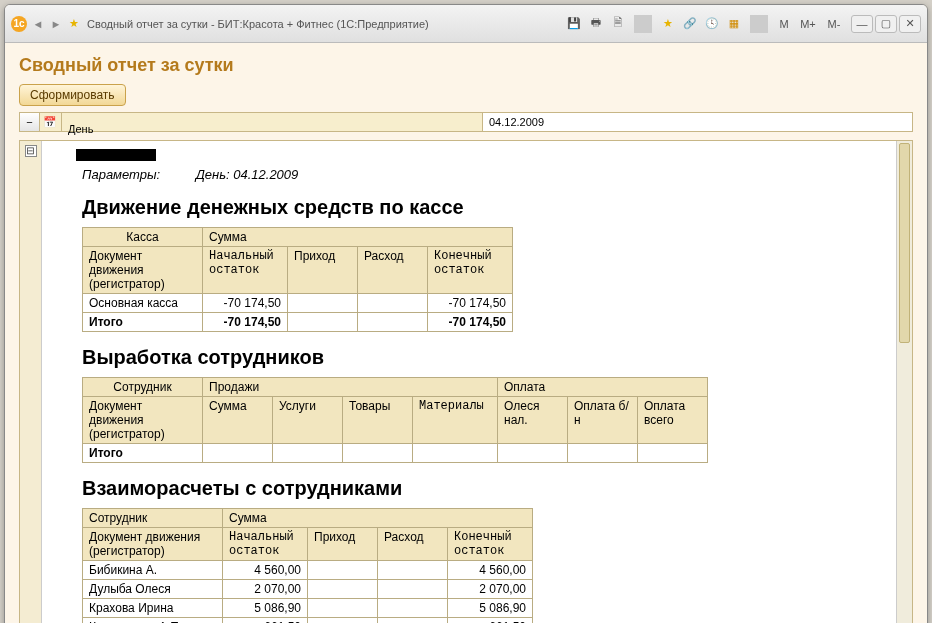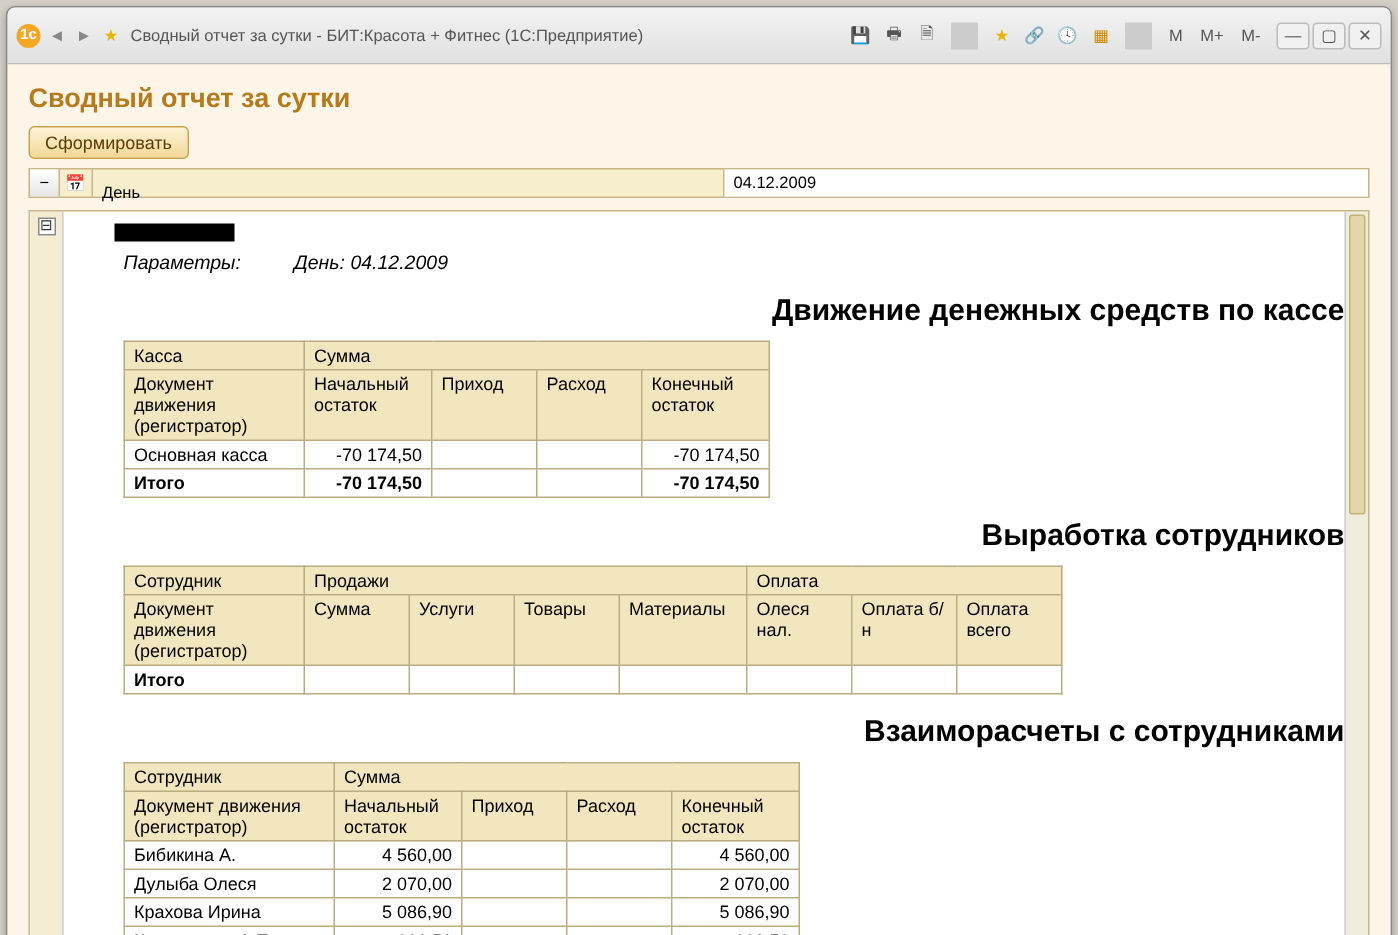--- a/index.html
+++ b/index.html
@@ -131,41 +131,40 @@
   .black-bar {
     width: 80px; height: 12px; background:#000; margin:2px 0 6px -6px;
   }
   .params { font-size: 13px; margin-bottom: 14px; font-style: italic; }
   .params .lbl { display:inline-block; width:110px; }
   h2.section {
     font-family: Arial, sans-serif;
     font-size: 20px;
     font-weight: 900;
     margin: 14px 0 8px 0;
-    text-align: right;
   }
 
   table.rpt {
     border-collapse: collapse;
     font-size: 12px;
   }
   table.rpt th, table.rpt td {
     border: 1px solid #b9ac82;
     padding: 2px 6px;
     text-align: left;
     vertical-align: top;
   }
   table.rpt th {
     background: #f2e6bf;
     font-weight: normal;
   }
   table.rpt .num { text-align: right; white-space:nowrap; }
   table.rpt .total td { font-weight: bold; }
-  table.rpt .w-k { width: 120px; }
-  table.rpt .w-s { width: 85px; }
+  table.rpt .w-k { width: 120px; text-align: center; }
+  table.rpt .w-s { width: 85px; font-family: Liberation Mono, monospace; }
   table.rpt .w-s2 { width: 70px; }
   .scroll-y { position:absolute; right:0; top:0; bottom:14px; width:16px; background:#f0ecdc; border-left:1px solid #ccc; }
   .scroll-y .thumb { position:absolute; left:2px; right:2px; top:2px; height:200px; background:#e2d7ab; border:1px solid #c1b278; border-radius:2px; }
 </style>
 </head>
 <body>
 
 <div class="window">
   <div class="titlebar">
     <div class="app-icon">1c</div>

